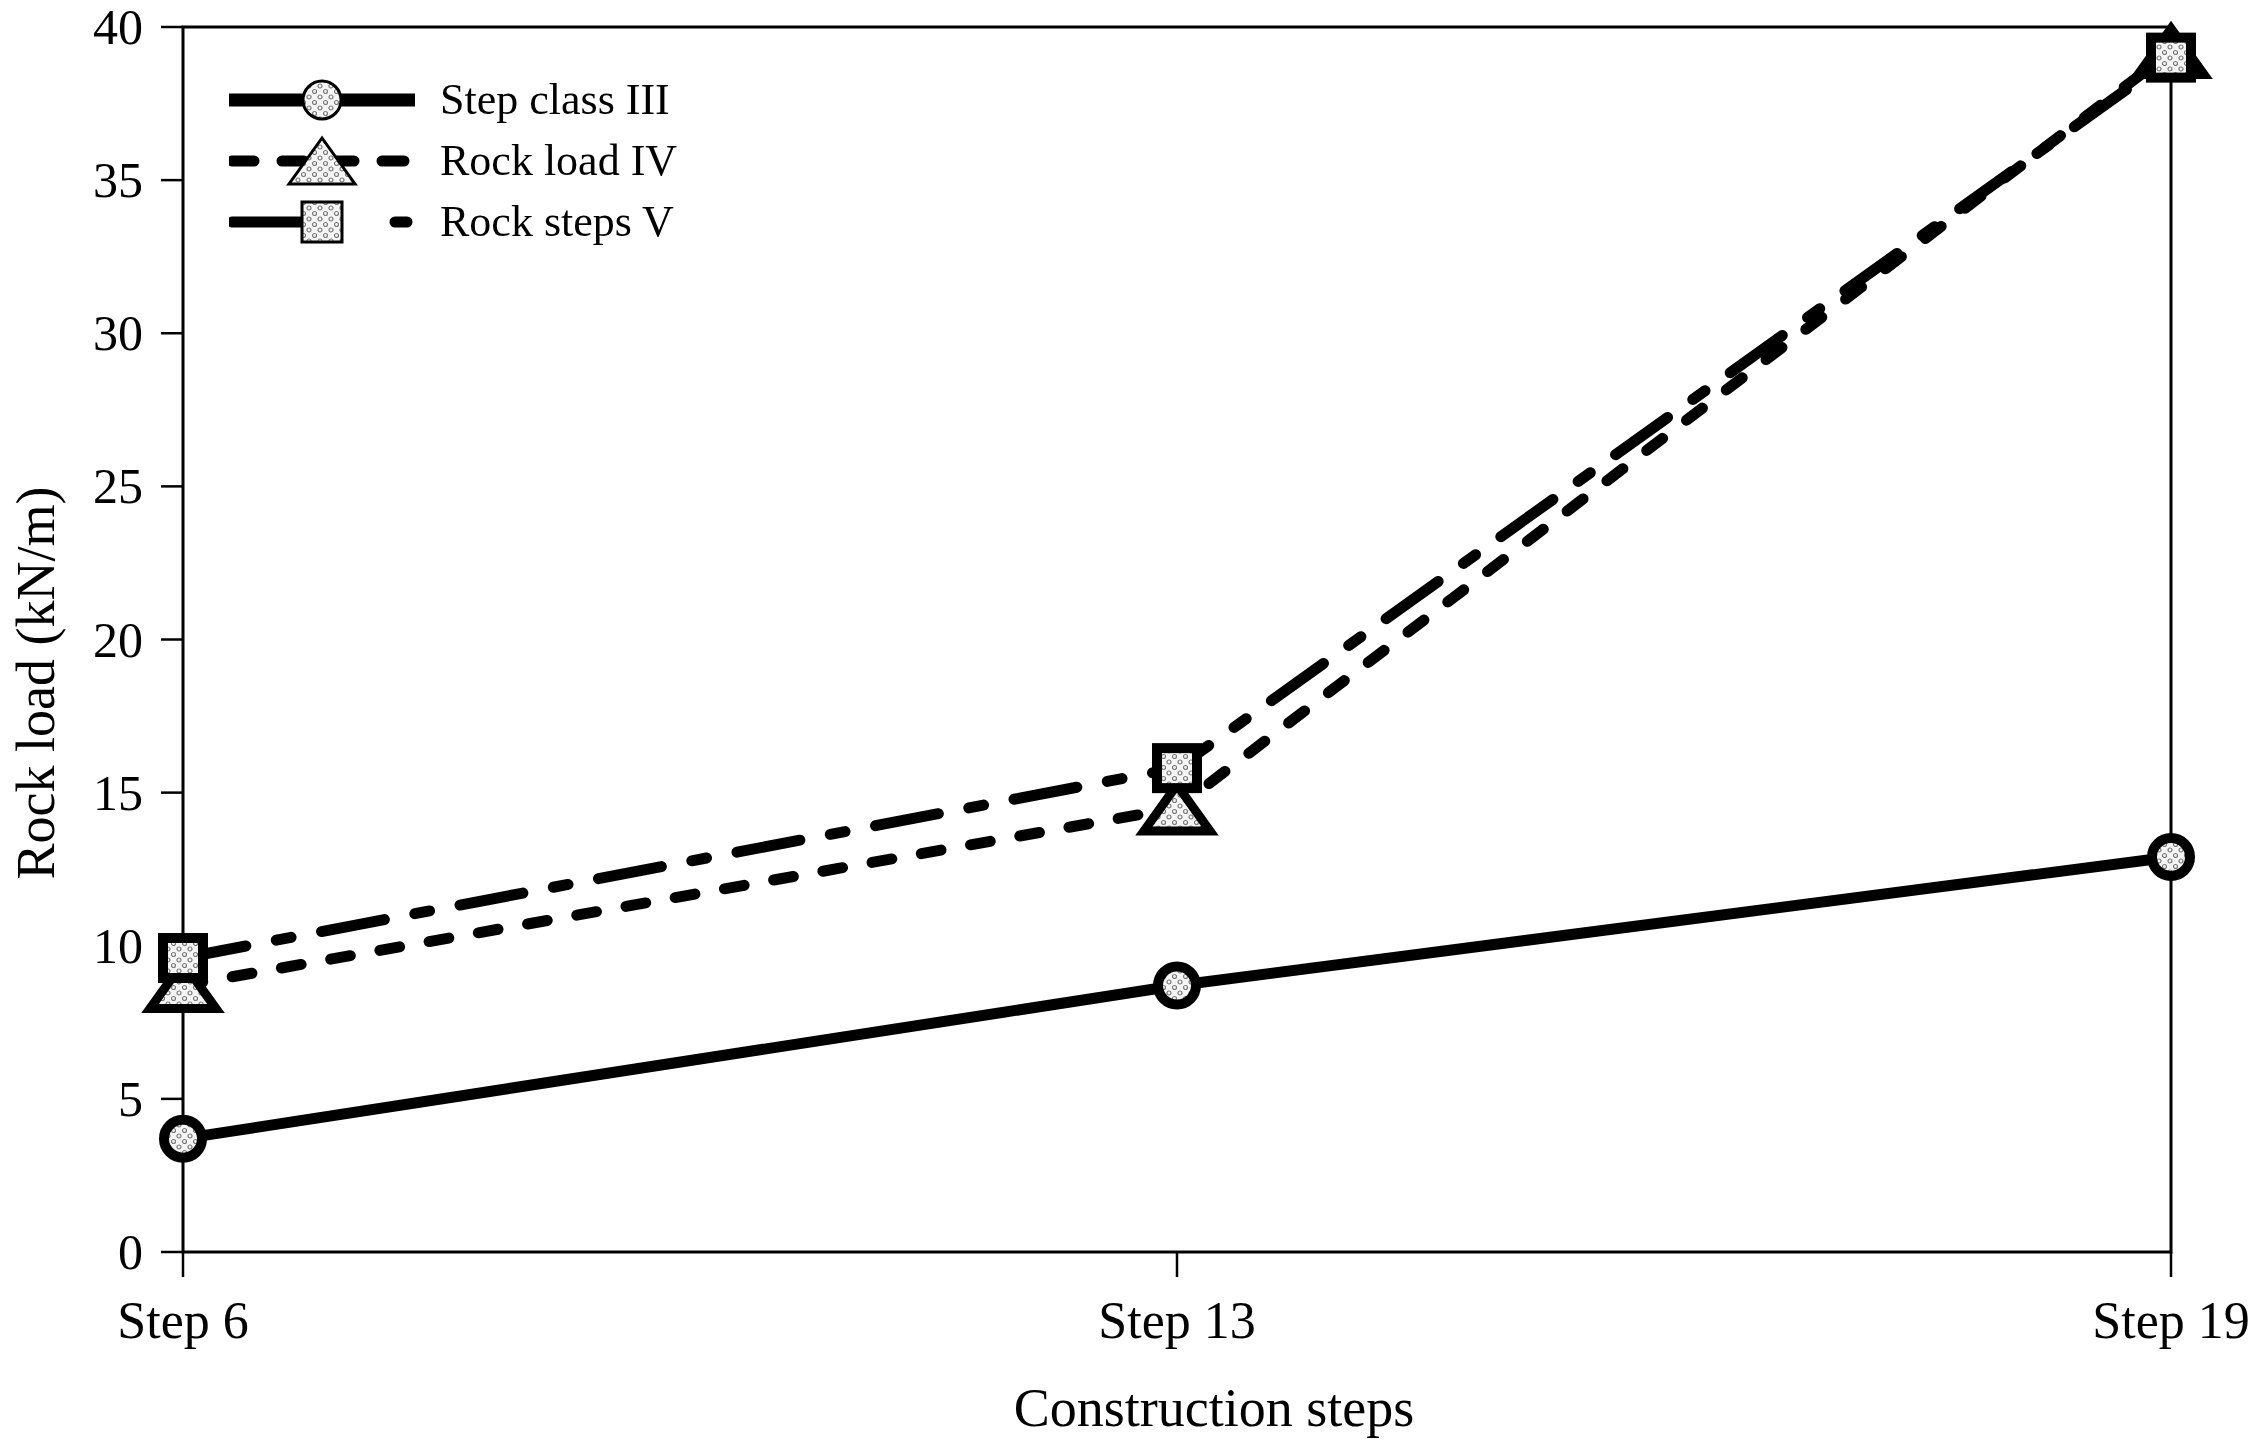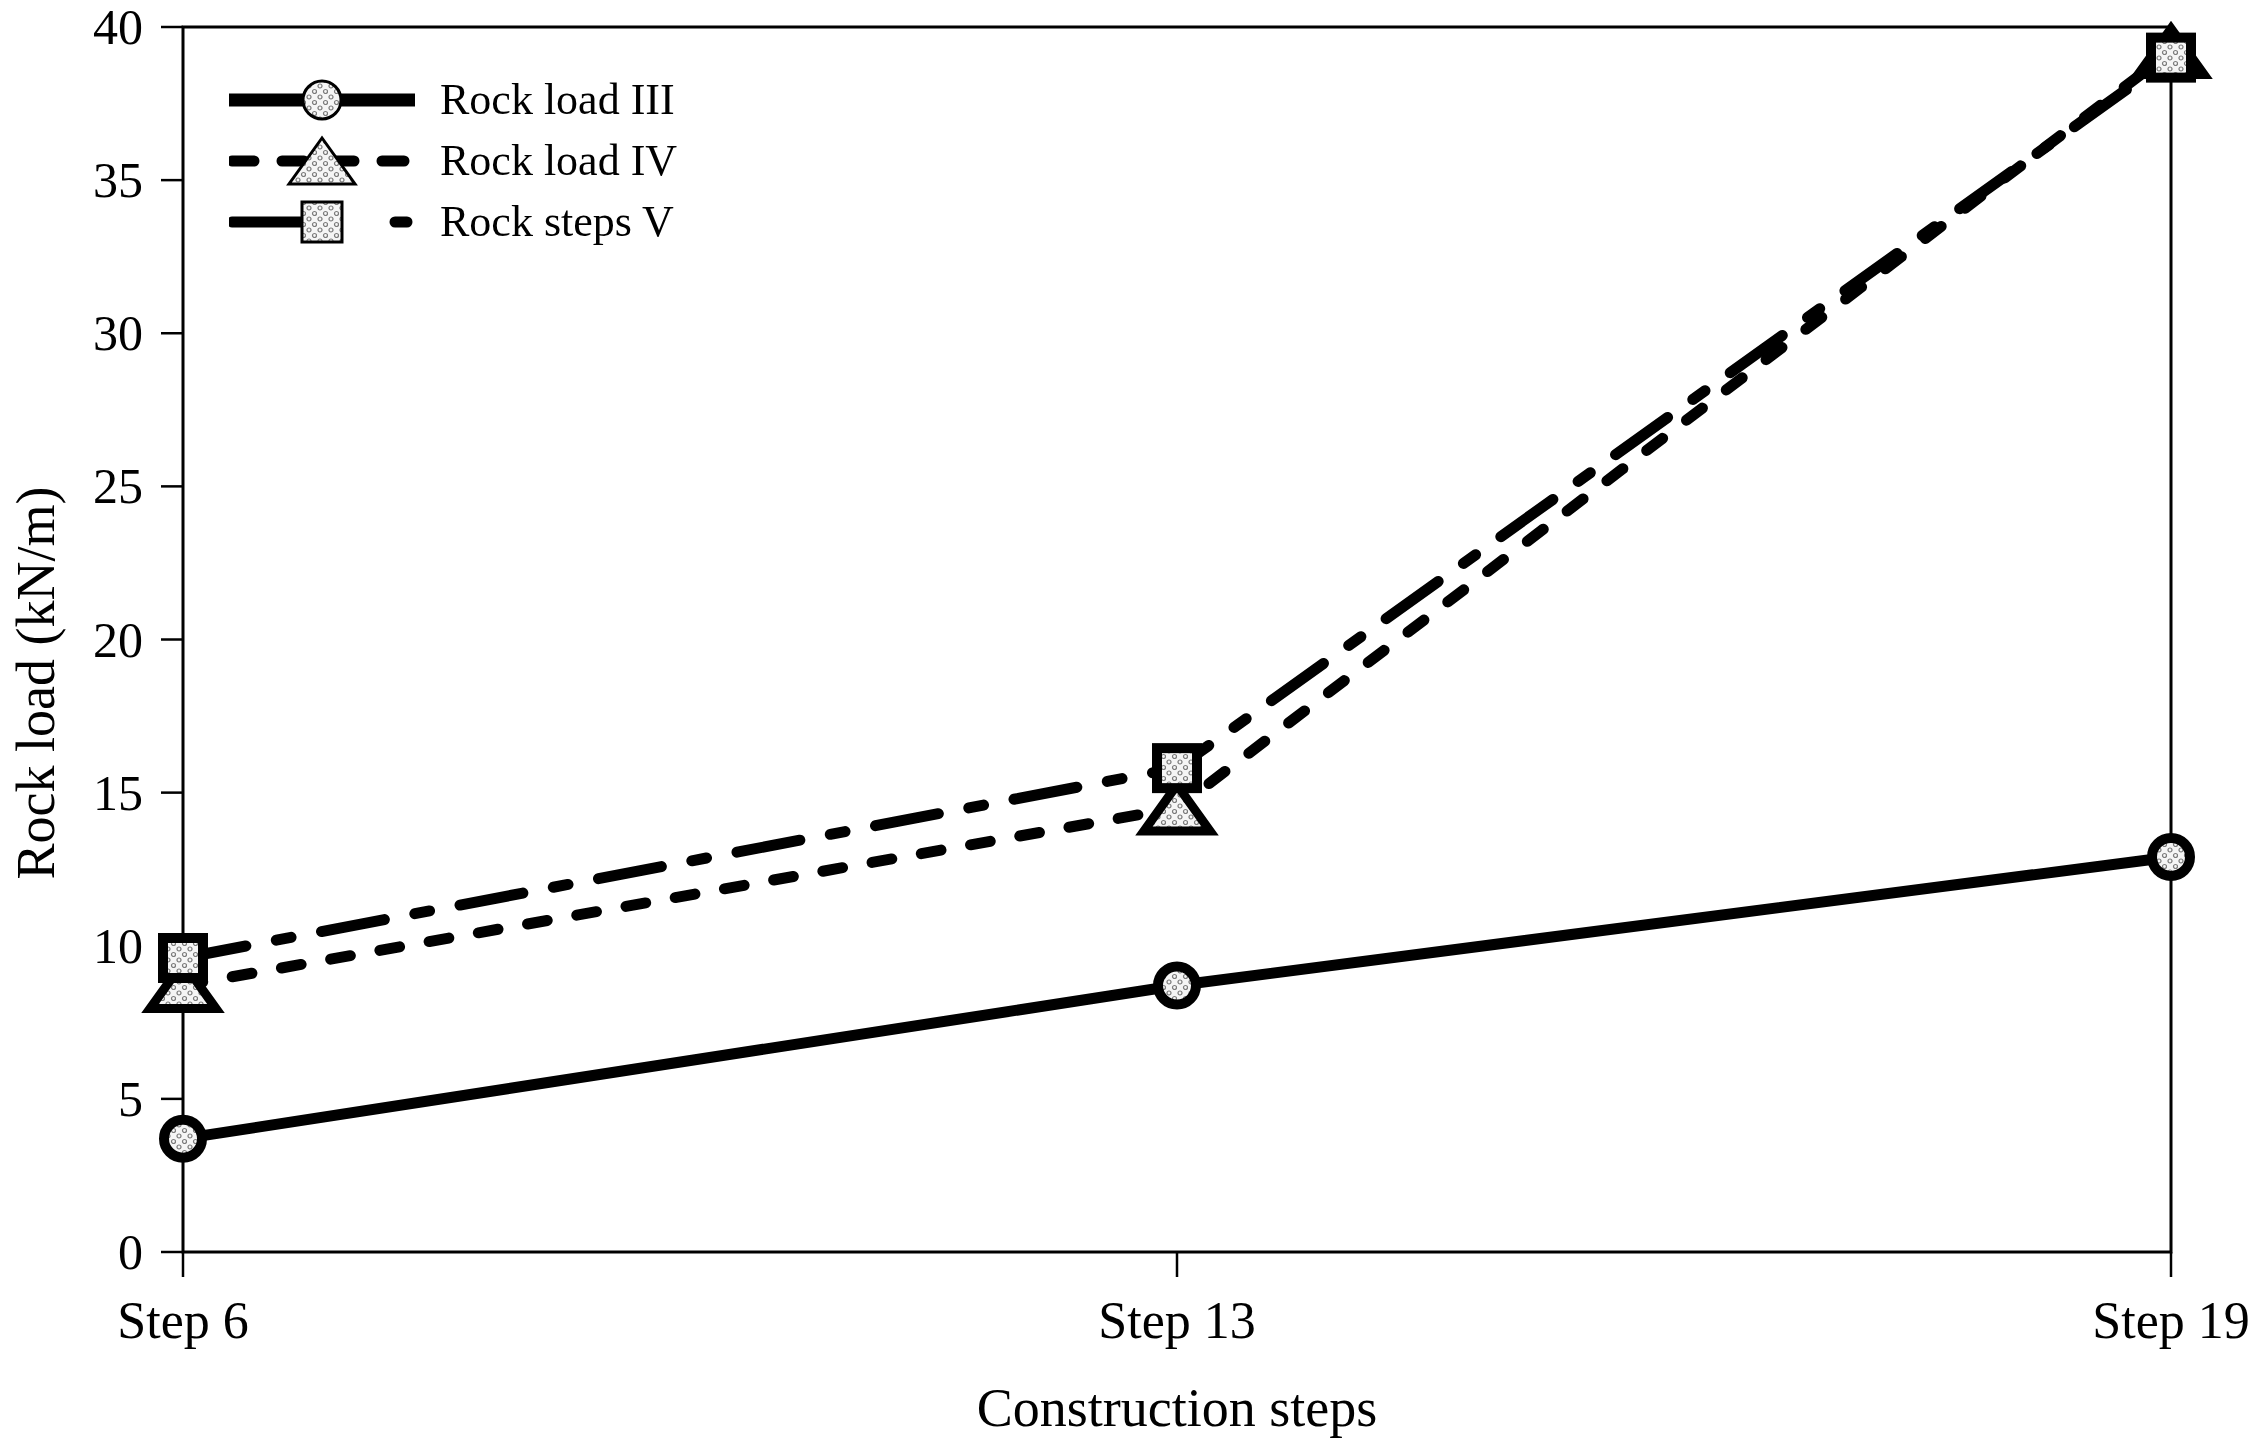--- a/index.html
+++ b/index.html
@@ -2,21 +2,21 @@
 <html><head>
 <meta charset="utf-8">
 <style>
   html,body{margin:0;padding:0;background:#ffffff;}
   #stage{position:relative;width:2267px;height:1452px;background:#ffffff;overflow:hidden;
          font-family:"Liberation Serif","DejaVu Serif",serif;color:#000;}
   #plot{position:absolute;left:0;top:0;}
   svg text{font-family:"Liberation Serif","DejaVu Serif",serif;fill:#000;}
   .axis-title{position:absolute;white-space:nowrap;font-size:54px;color:#000;}
   #ylabel{left:36px;top:683px;transform:translate(-50%,-50%) rotate(-90deg);}
-  #xlabel{left:1177px;top:1408px;transform:translate(-50%,-50%);text-align:center;}
+  #xlabel{left:1214px;top:1408px;transform:translate(-50%,-50%);text-align:center;}
   #legend{position:absolute;left:229px;top:69px;}
   .legend-row{display:flex;align-items:center;height:61px;}
   .legend-swatch{width:186px;height:56px;flex:0 0 auto;display:block;}
   .legend-label{margin-left:25px;font-size:44px;line-height:1;white-space:nowrap;}
 </style>
 </head>
 <body>
 
 <div id="stage">
   <svg id="plot" width="2267" height="1452" viewBox="0 0 2267 1452">
@@ -76,21 +76,21 @@
           <defs>
             <pattern id="pebble-sw0" width="11" height="11" patternUnits="userSpaceOnUse">
               <rect x="0" y="0" width="11" height="11" fill="#f5f5f5"></rect>
               <circle cx="3" cy="3" r="2" fill="none" stroke="#7a7a7a" stroke-width="1.2"></circle>
               <circle cx="8.5" cy="8.5" r="2" fill="none" stroke="#7a7a7a" stroke-width="1.2"></circle>
             </pattern>
           </defs>
           <line x1="0" y1="28" x2="186" y2="28" stroke="#000000" stroke-width="13"></line>
           <circle cx="93" cy="28" r="19" fill="url(#pebble-sw0)" stroke="#000000" stroke-width="3"></circle>
         </svg>
-      <span class="legend-label">Rock load III</span>
+      <span class="legend-label">Step class III</span>
     </div>
     <div class="legend-row">
       <svg class="legend-swatch" viewBox="0 0 186 56">
           <defs>
             <pattern id="pebble-sw1" width="11" height="11" patternUnits="userSpaceOnUse">
               <rect x="0" y="0" width="11" height="11" fill="#f5f5f5"></rect>
               <circle cx="3" cy="3" r="2" fill="none" stroke="#7a7a7a" stroke-width="1.2"></circle>
               <circle cx="8.5" cy="8.5" r="2" fill="none" stroke="#7a7a7a" stroke-width="1.2"></circle>
             </pattern>
           </defs>

